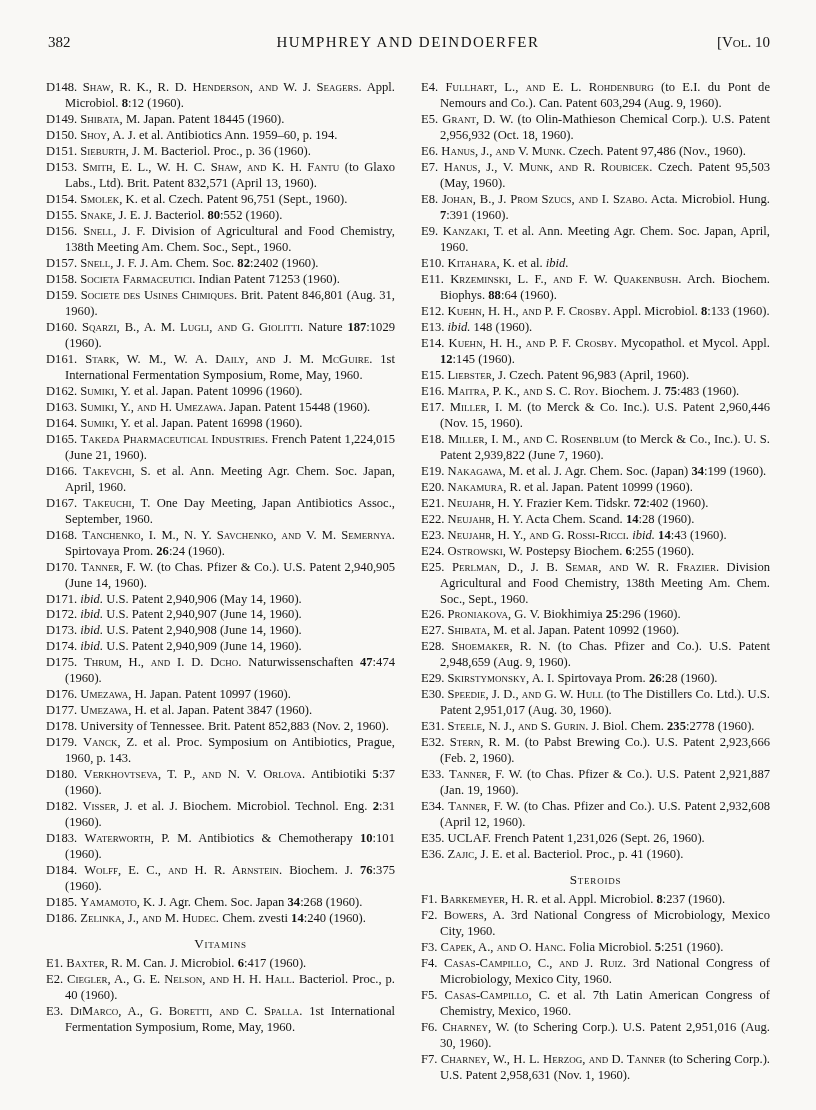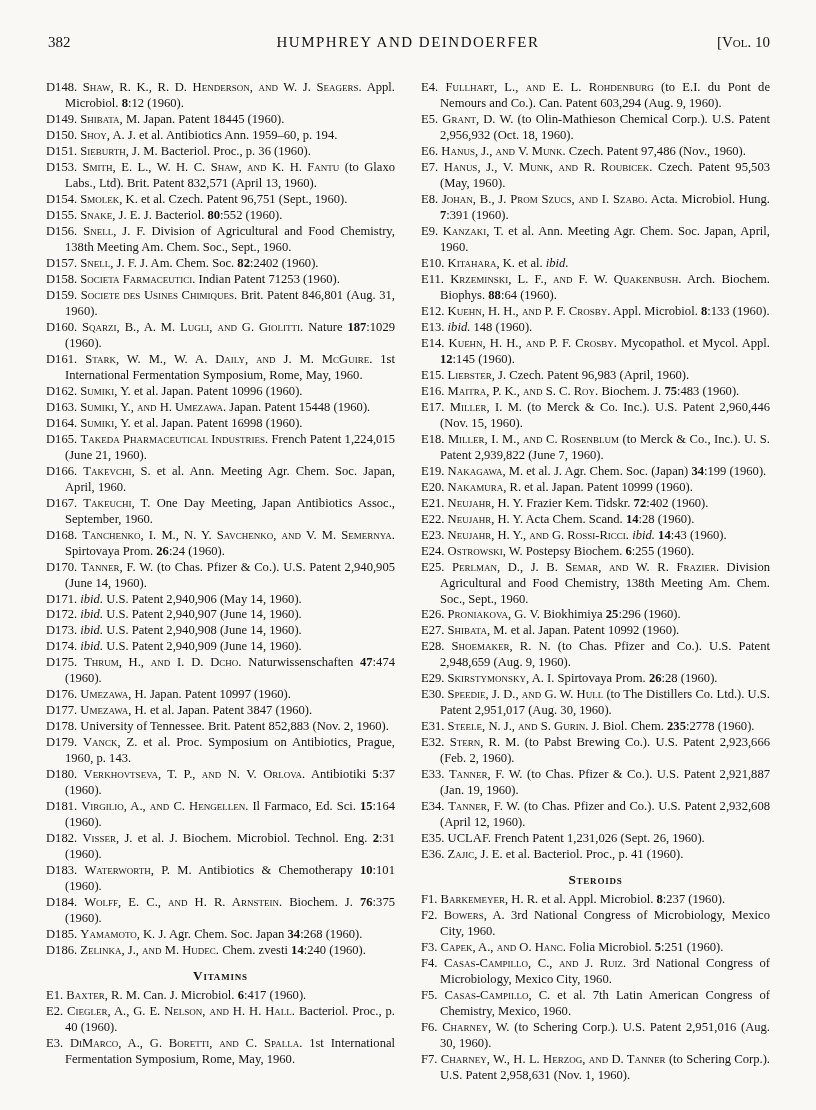--- a/index.html
+++ b/index.html
@@ -59,21 +59,21 @@
     text-align: justify;
     padding-left: 19px;
     text-indent: -19px;
   }
   .sc { font-variant: small-caps; }
   .it { font-style: italic; }
   .ref-vol { font-weight: bold; }
   .section-heading {
     text-align: center;
     font-variant: small-caps;
-    font-weight: bold;
+    font-weight: normal;
     font-size: 13.2px;
     letter-spacing: 0.8px;
     margin: 9px 0 4px 0;
   }
 </style>
 </head>
 <body>
 
 <div class="page">
 
@@ -145,21 +145,20 @@
           <p class="ref"><span class="ref-label">D176.</span> <span class="sc">Umezawa, H.</span> <span></span> <span class="it"></span> <span>Japan. Patent 10997 (1960).</span> <span class="ref-vol"></span><span></span></p>
 
           <p class="ref"><span class="ref-label">D177.</span> <span class="sc">Umezawa, H.</span> <span></span> <span class="it"></span> <span>et al. Japan. Patent 3847 (1960).</span> <span class="ref-vol"></span><span></span></p>
 
           <p class="ref"><span class="ref-label">D178.</span> <span class="sc"></span> <span></span> <span class="it"></span> <span>University of Tennessee. Brit. Patent 852,883 (Nov. 2, 1960).</span> <span class="ref-vol"></span><span></span></p>
 
           <p class="ref"><span class="ref-label">D179.</span> <span class="sc">Vanck, Z.</span> <span></span> <span class="it"></span> <span>et al. Proc. Symposium on Antibiotics, Prague, 1960, p. 143.</span> <span class="ref-vol"></span><span></span></p>
 
           <p class="ref"><span class="ref-label">D180.</span> <span class="sc">Verkhovtseva, T. P., and N. V. Orlova.</span> <span></span> <span class="it"></span> <span>Antibiotiki</span> <span class="ref-vol">5</span><span>:37 (1960).</span></p>
 
-          <p class="ref"><span class="ref-label">D181.</span> <span class="sc">Virgilio, A., and C. Hengellen.</span> <span></span> <span class="it"></span> <span>Il Farmaco, Ed. Sci.</span> <span class="ref-vol">15</span><span>:164 (1960).</span></p>
 
           <p class="ref"><span class="ref-label">D182.</span> <span class="sc">Visser, J.</span> <span></span> <span class="it"></span> <span>et al. J. Biochem. Microbiol. Technol. Eng.</span> <span class="ref-vol">2</span><span>:31 (1960).</span></p>
 
           <p class="ref"><span class="ref-label">D183.</span> <span class="sc">Waterworth, P. M.</span> <span></span> <span class="it"></span> <span>Antibiotics &amp; Chemotherapy</span> <span class="ref-vol">10</span><span>:101 (1960).</span></p>
 
           <p class="ref"><span class="ref-label">D184.</span> <span class="sc">Wolff, E. C., and H. R. Arnstein.</span> <span></span> <span class="it"></span> <span>Biochem. J.</span> <span class="ref-vol">76</span><span>:375 (1960).</span></p>
 
           <p class="ref"><span class="ref-label">D185.</span> <span class="sc">Yamamoto, K.</span> <span></span> <span class="it"></span> <span>J. Agr. Chem. Soc. Japan</span> <span class="ref-vol">34</span><span>:268 (1960).</span></p>
 
           <p class="ref"><span class="ref-label">D186.</span> <span class="sc">Zelinka, J., and M. Hudec.</span> <span></span> <span class="it"></span> <span>Chem. zvesti</span> <span class="ref-vol">14</span><span>:240 (1960).</span></p>

